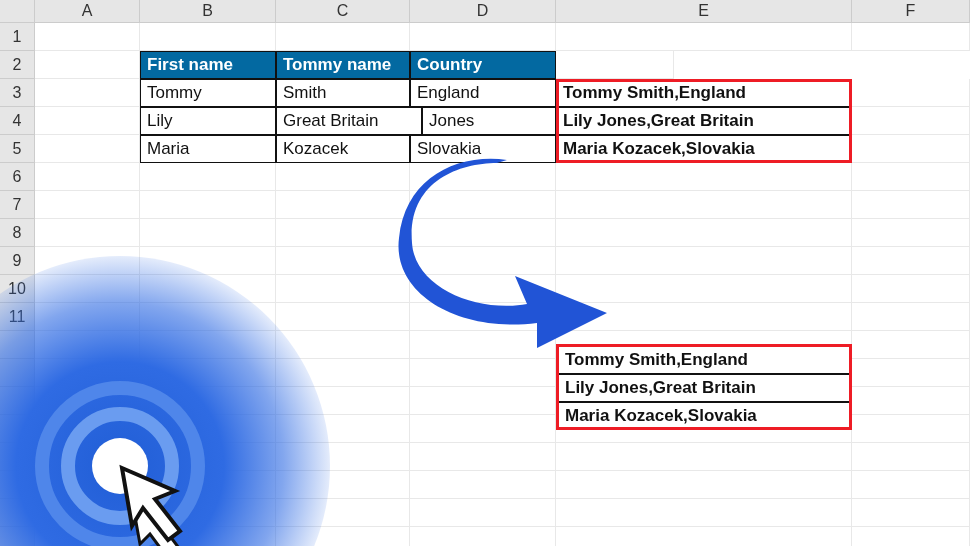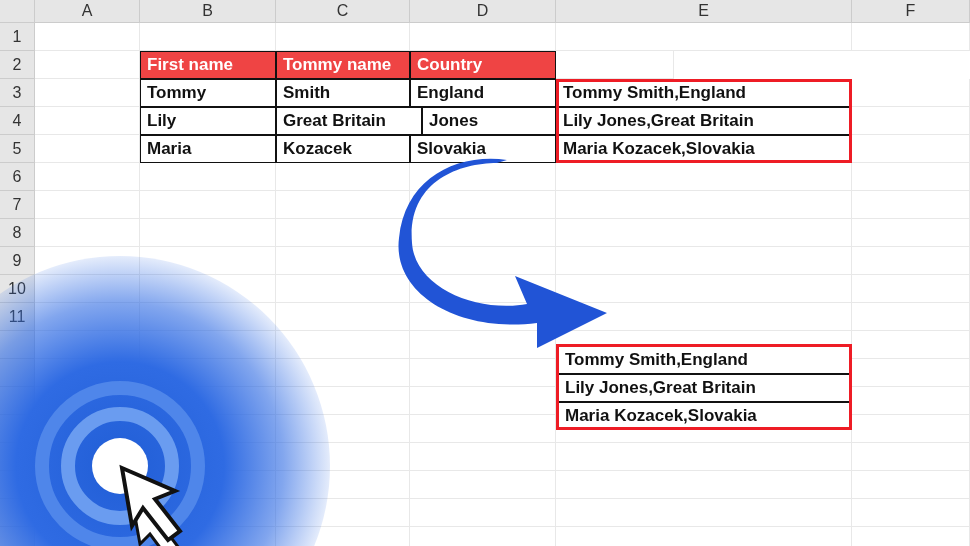--- a/index.html
+++ b/index.html
@@ -66,30 +66,29 @@
     
     .cA { width: 105px; }
     .cB { width: 136px; }
     .cC { width: 134px; }
     .cD { width: 146px; }
     .cE { width: 296px; }
     .cF { width: 118px; }
 
     
     .th {
-      background: #ef4444;
+      background: #0369a1;
       color: #fff;
       font-weight: bold;
       border: 1px solid #111;
     }
     
     .td {
       background: #fff;
       border: 1px solid #111;
-      font-weight: bold;
     }
     
     .bold { font-weight: bold; }
 
     
     .red-box {
       position: absolute;
       border: 3px solid #ee1c25;
       pointer-events: none;
     }

